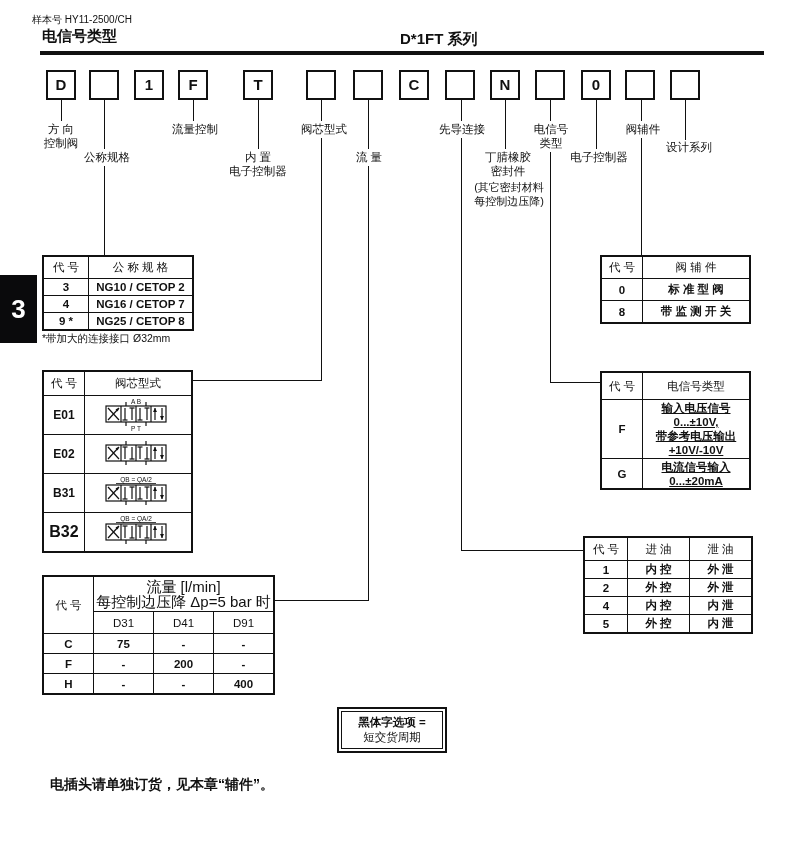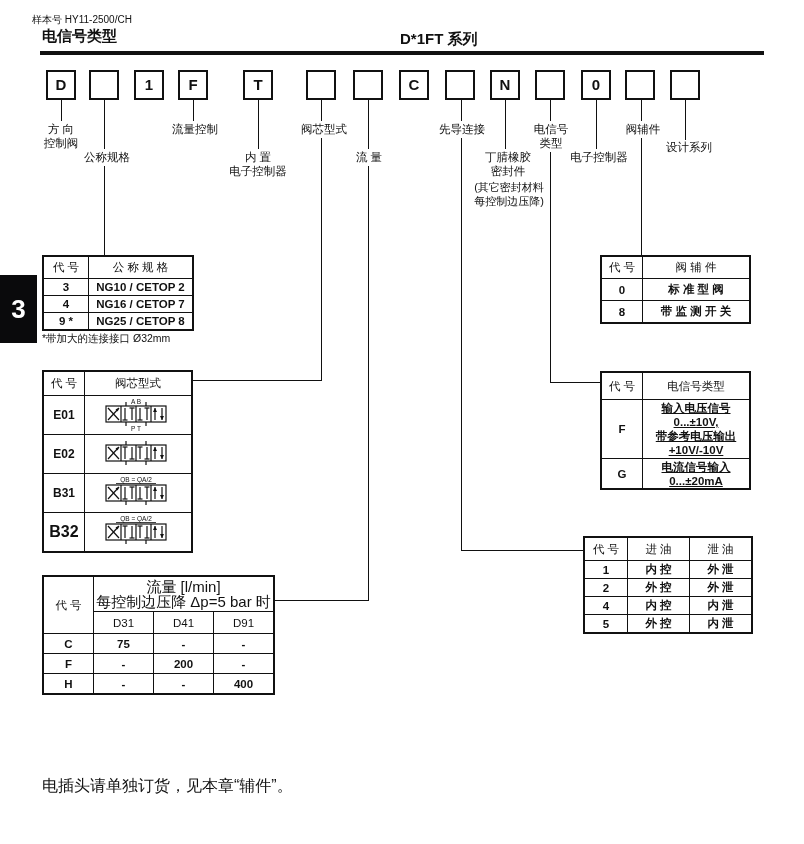--- a/index.html
+++ b/index.html
@@ -383,16 +383,22 @@
           <td>内 泄</td>
         </tr>
     <tr class="bold">
           <td style="height:17px;">5</td>
           <td>外 控</td>
           <td>内 泄</td>
         </tr>
   </tbody>
     </table>
 
-
-  <div class="abs" style="left:42px;top:776px;font-size:16px;">电插头请单独订货，见本章“辅件”。</div>
+  <div class="notebox">
+    <div class="inner">
+      <div class="bold">黑体字选项 =</div>
+      <div>短交货周期</div>
+    </div>
+  </div>
+
+  <div class="abs" style="left:50px;top:776px;font-size:14px;font-weight:bold;">电插头请单独订货，见本章“辅件”。</div>
 
 </div>
 
 </body></html>

